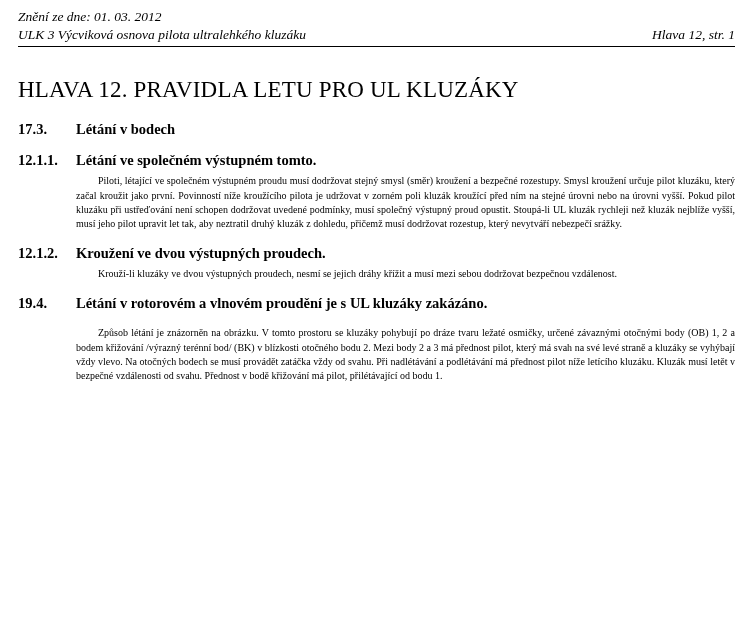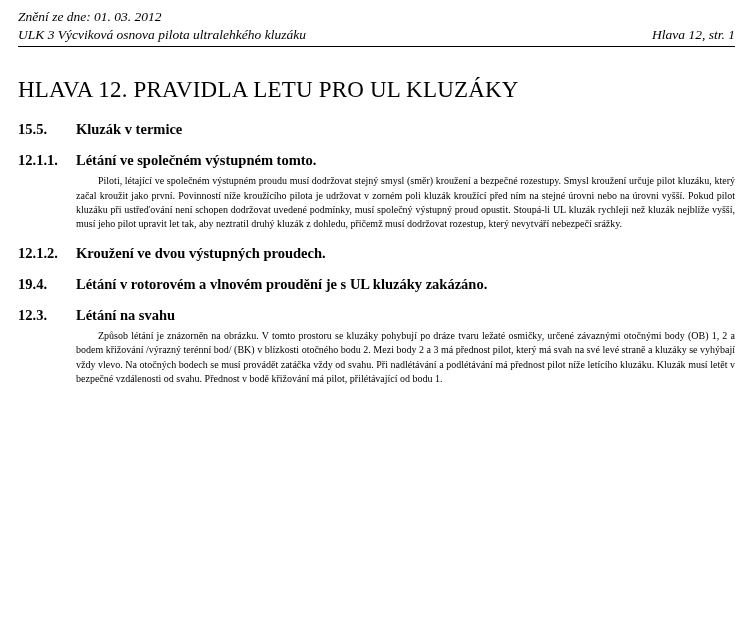--- a/index.html
+++ b/index.html
@@ -89,43 +89,41 @@
       <span>ULK 3 Výcviková osnova pilota ultralehkého kluzáku</span>
       <span>Hlava 12, str. 1</span>
     </div>
   </div>
   <hr class="header-rule">
 
   <h1 class="title">HLAVA 12.  PRAVIDLA LETU PRO UL KLUZÁKY</h1>
 
   <div class="sec gap-md">
     <div class="sec-head">
-      <span class="sec-num">15.5.</span><span class="sec-title">Kluzák v termice</span>
+      <span class="sec-num">17.3.</span><span class="sec-title">Létání v bodech</span>
     </div>
   </div>
 
   <div class="sec gap-sm">
     <div class="sec-head">
       <span class="sec-num">12.1.1.</span><span class="sec-title">Létání ve společném výstupném tomto.</span>
     </div>
     <p class="body-par">Piloti, létající ve společném výstupném proudu musí dodržovat stejný smysl (směr) kroužení a bezpečné rozestupy.  Smysl kroužení určuje pilot kluzáku, který začal kroužit jako první.  Povinností níže kroužícího pilota je udržovat v zorném poli kluzák kroužící před ním na stejné úrovni nebo na úrovni vyšší. Pokud pilot kluzáku při ustřeďování není schopen dodržovat uvedené podmínky, musí společný výstupný proud opustit. Stoupá-li UL kluzák rychleji než kluzák nejblíže vyšší, musí jeho pilot upravit let tak, aby neztratil druhý kluzák z dohledu, přičemž musí dodržovat rozestup, který nevytváří nebezpečí srážky.</p>
   </div>
 
   <div class="sec gap-sm">
     <div class="sec-head">
       <span class="sec-num">12.1.2.</span><span class="sec-title">Kroužení ve dvou výstupných proudech.</span>
     </div>
+    <p class="body-par">Krouží-li kluzáky ve dvou výstupných proudech, nesmí se jejich dráhy křížit a musí mezi sebou dodržovat bezpečnou vzdálenost.</p>
   </div>
 
   <div class="sec gap-sm">
     <div class="sec-head">
       <span class="sec-num">19.4.</span><span class="sec-title">Létání v rotorovém a vlnovém proudění je s UL kluzáky zakázáno.</span>
     </div>
   </div>
 
   <div class="sec gap-sm">
-    <div class="sec-head">
-      <span class="sec-num">12.3.</span><span class="sec-title">Létání na svahu</span>
-    </div>
     <p class="body-par">Způsob létání je znázorněn na obrázku. V tomto prostoru se kluzáky pohybují po dráze tvaru ležaté osmičky, určené závaznými otočnými body (OB) 1, 2 a bodem křižování /výrazný terénní bod/ (BK) v blízkosti otočného bodu 2. Mezi body 2 a 3 má přednost pilot, který má svah na své levé straně a kluzáky se vyhýbají vždy vlevo. Na otočných bodech se musí provádět zatáčka vždy od svahu. Při nadlétávání a podlétávání má přednost pilot níže letícího kluzáku. Kluzák musí letět v bezpečné vzdálenosti od svahu. Přednost v bodě křižování má pilot, přilétávající od bodu 1.</p>
   </div>
 
 </div>
 
 </body></html>

